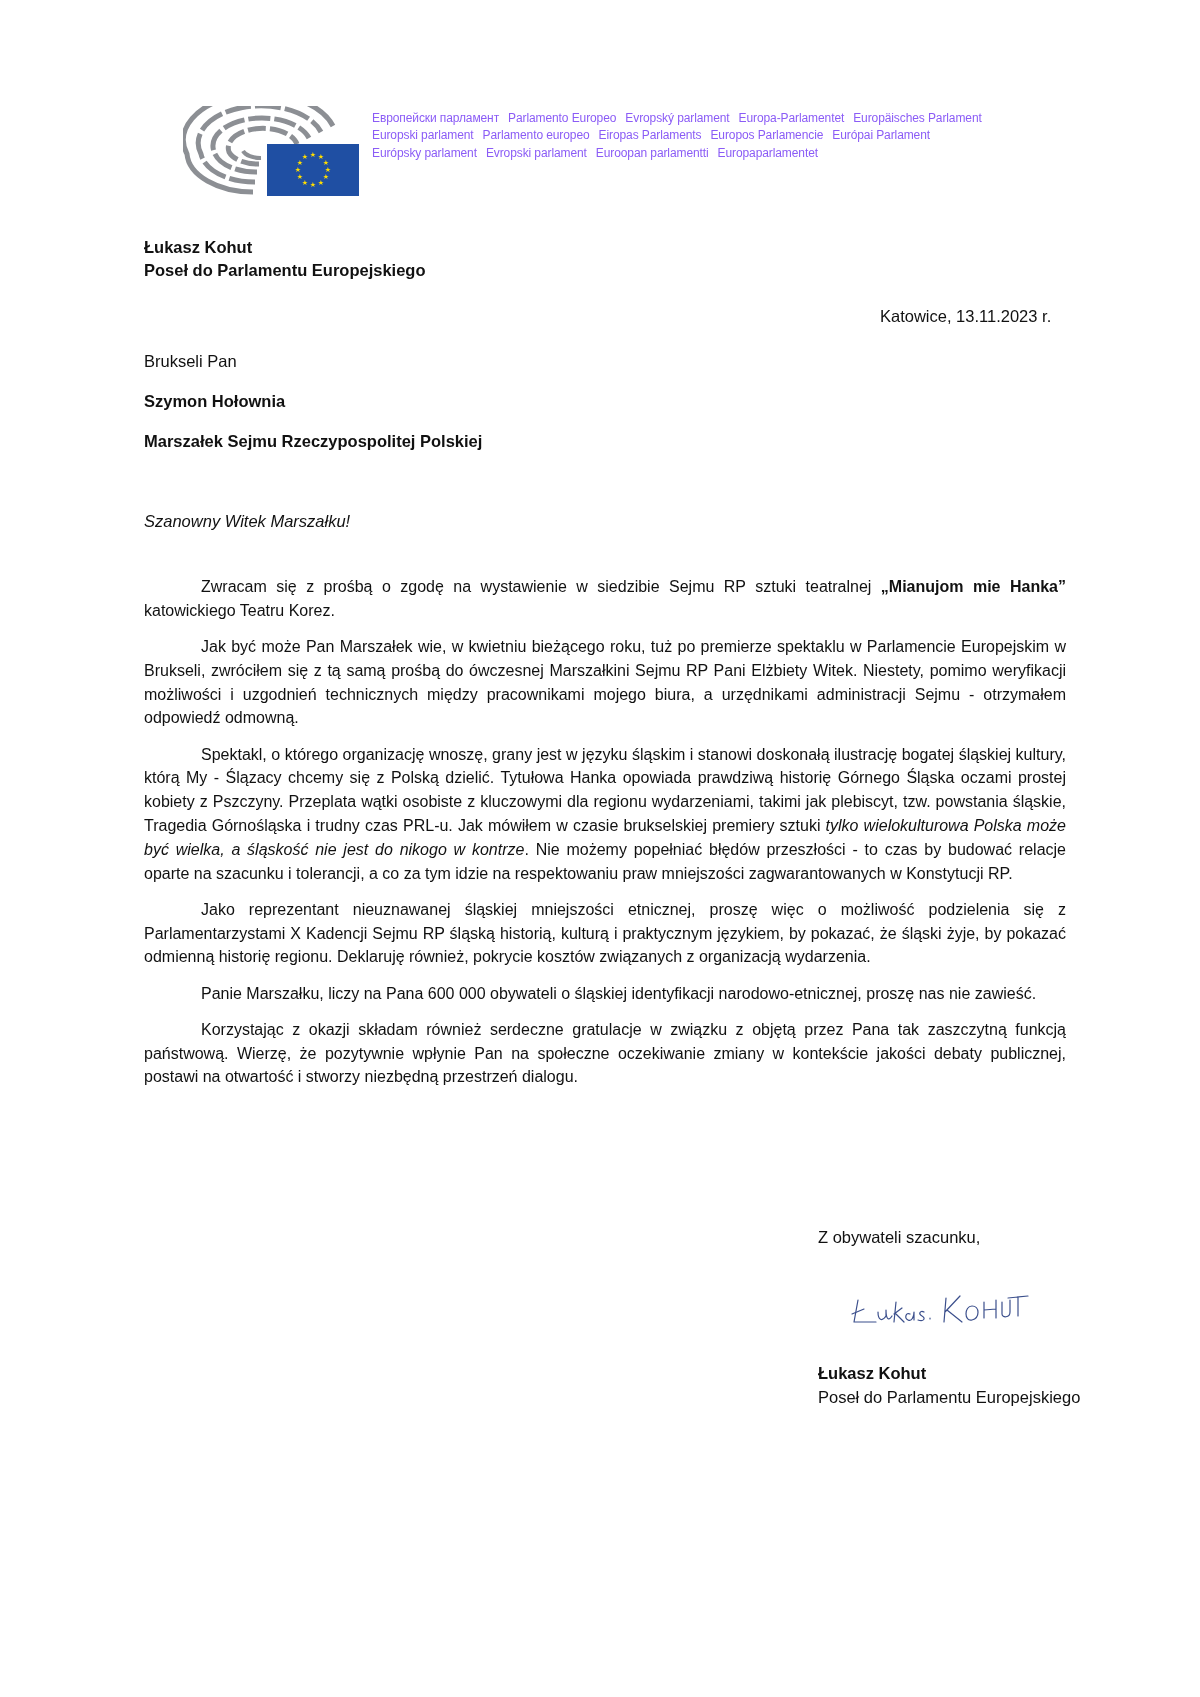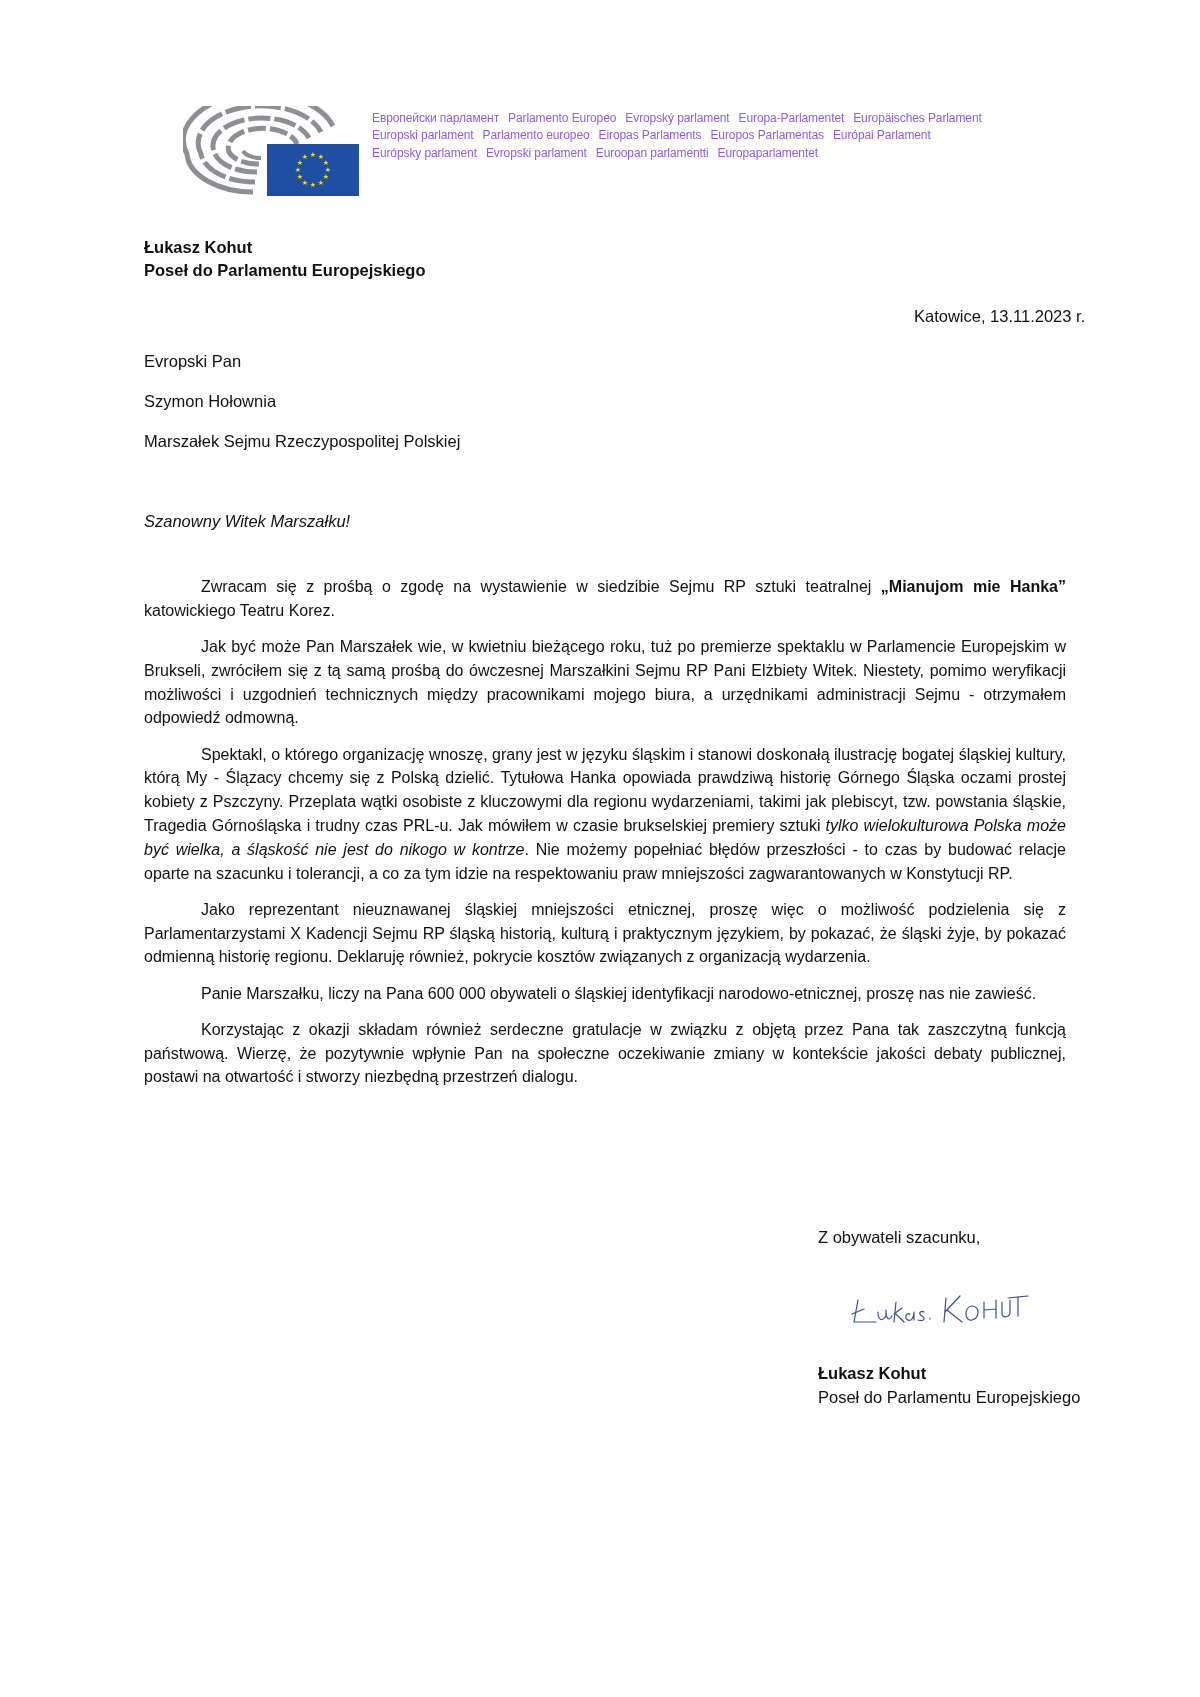--- a/index.html
+++ b/index.html
@@ -11,23 +11,23 @@
     .logo { position: absolute; left: 183px; top: 106px; width: 176px; height: 90px; }
     .logo svg { width: 100%; height: 100%; display: block; }
     .langs {
       position: absolute; left: 372px; top: 110px; width: 660px;
       font-family: "Liberation Sans", "DejaVu Sans", sans-serif;
       font-size: 12px; line-height: 17.4px; color: #8b5cf6; letter-spacing: -0.1px;
     }
     .langs .row { white-space: nowrap; }
     .langs .row span { margin-right: 9px; }
     .sender { position: absolute; left: 144px; top: 236px; font-weight: bold; font-size: 16.5px; line-height: 23px; }
-    .date { position: absolute; left: 914px; top: 307px; font-size: 16.5px; }
+    .date { position: absolute; left: 880px; top: 307px; font-size: 16.5px; }
     .addr { position: absolute; left: 144px; font-size: 16.5px; }
-    .addr.b { font-weight: normal; }
+    .addr.b { font-weight: bold; }
     .salut { position: absolute; left: 144px; top: 512px; font-size: 16.5px; font-style: italic; }
     .body {
       position: absolute; left: 144px; top: 575px; width: 922px;
       font-size: 16px; line-height: 23.8px; text-align: justify;
     }
     .body p { margin: 0 0 12.4px 0; text-indent: 57px; }
     .body b { font-weight: bold; }
     .body i { font-style: italic; }
     .closing { position: absolute; left: 818px; top: 1228px; font-size: 16.5px; }
     .signature { position: absolute; left: 850px; top: 1282px; width: 180px; height: 50px; }
@@ -64,35 +64,35 @@
       </g>
     </g>
   </svg>
 </div>
 
 <div class="langs">
   <div class="row">
     <span>Европейски парламент</span><span>Parlamento Europeo</span><span>Evropský parlament</span><span>Europa-Parlamentet</span><span>Europäisches Parlament</span>
   </div>
   <div class="row">
-    <span>Europski parlament</span><span>Parlamento europeo</span><span>Eiropas Parlaments</span><span>Europos Parlamentas</span><span>Európai Parlament</span>
+    <span>Europski parlament</span><span>Parlamento europeo</span><span>Eiropas Parlaments</span><span>Europos Parlamencie</span><span>Európai Parlament</span>
   </div>
   <div class="row">
     <span>Európsky parlament</span><span>Evropski parlament</span><span>Euroopan parlamentti</span><span>Europaparlamentet</span>
   </div>
 </div>
 
 <div class="sender">
   <div>Łukasz Kohut</div>
   <div>Poseł do Parlamentu Europejskiego</div>
 </div>
 
 <div class="date">Katowice, 13.11.2023 r.</div>
 
-<div class="addr" style="top:352px;">Evropski Pan</div>
+<div class="addr" style="top:352px;">Brukseli Pan</div>
 <div class="addr b" style="top:392px;">Szymon Hołownia</div>
 <div class="addr b" style="top:432px;text-align:right;">Marszałek Sejmu Rzeczypospolitej Polskiej</div>
 
 <div class="salut">Szanowny Witek Marszałku!</div>
 
 <div class="body">
   <p><span>Zwracam się z prośbą o zgodę na wystawienie w siedzibie Sejmu RP sztuki teatralnej </span><b>„Mianujom mie Hanka”</b><span> katowickiego Teatru Korez.</span></p>
   <p>Jak być może Pan Marszałek wie, w kwietniu bieżącego roku, tuż po premierze spektaklu w Parlamencie Europejskim w Brukseli, zwróciłem się z tą samą prośbą do ówczesnej Marszałkini Sejmu RP Pani Elżbiety Witek. Niestety, pomimo weryfikacji możliwości i uzgodnień technicznych między pracownikami mojego biura, a urzędnikami administracji Sejmu - otrzymałem odpowiedź odmowną.</p>
   <p><span>Spektakl, o którego organizację wnoszę, grany jest w języku śląskim i stanowi doskonałą ilustrację bogatej śląskiej kultury, którą My - Ślązacy chcemy się z Polską dzielić. Tytułowa Hanka opowiada prawdziwą historię Górnego Śląska oczami prostej kobiety z Pszczyny. Przeplata wątki osobiste z kluczowymi dla regionu wydarzeniami, takimi jak plebiscyt, tzw. powstania śląskie, Tragedia Górnośląska i trudny czas PRL-u. Jak mówiłem w czasie brukselskiej premiery sztuki </span><i>tylko wielokulturowa Polska może być wielka, a śląskość nie jest do nikogo w kontrze</i><span>. Nie możemy popełniać błędów przeszłości - to czas by budować relacje oparte na szacunku i tolerancji, a co za tym idzie na respektowaniu praw mniejszości zagwarantowanych w Konstytucji RP.</span></p>
   <p>Jako reprezentant nieuznawanej śląskiej mniejszości etnicznej, proszę więc o możliwość podzielenia się z Parlamentarzystami X Kadencji Sejmu RP śląską historią, kulturą i praktycznym językiem, by pokazać, że śląski żyje, by pokazać odmienną historię regionu. Deklaruję również, pokrycie kosztów związanych z organizacją wydarzenia.</p>

